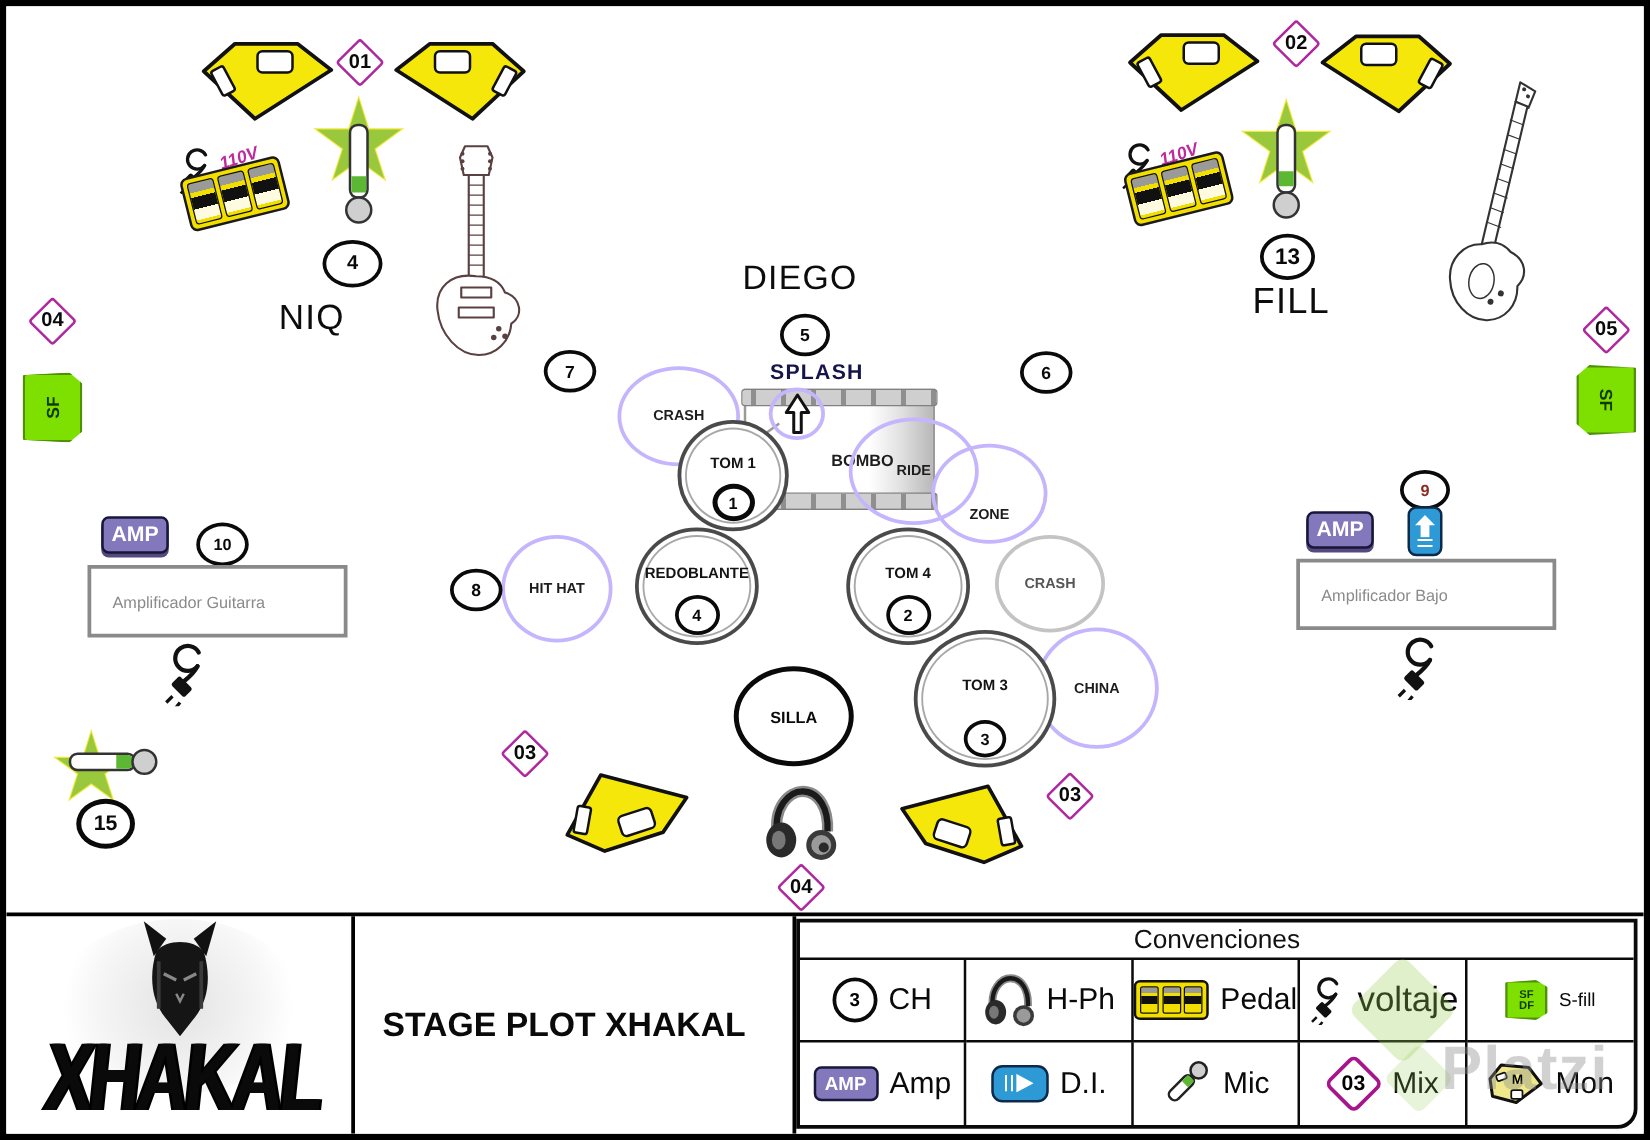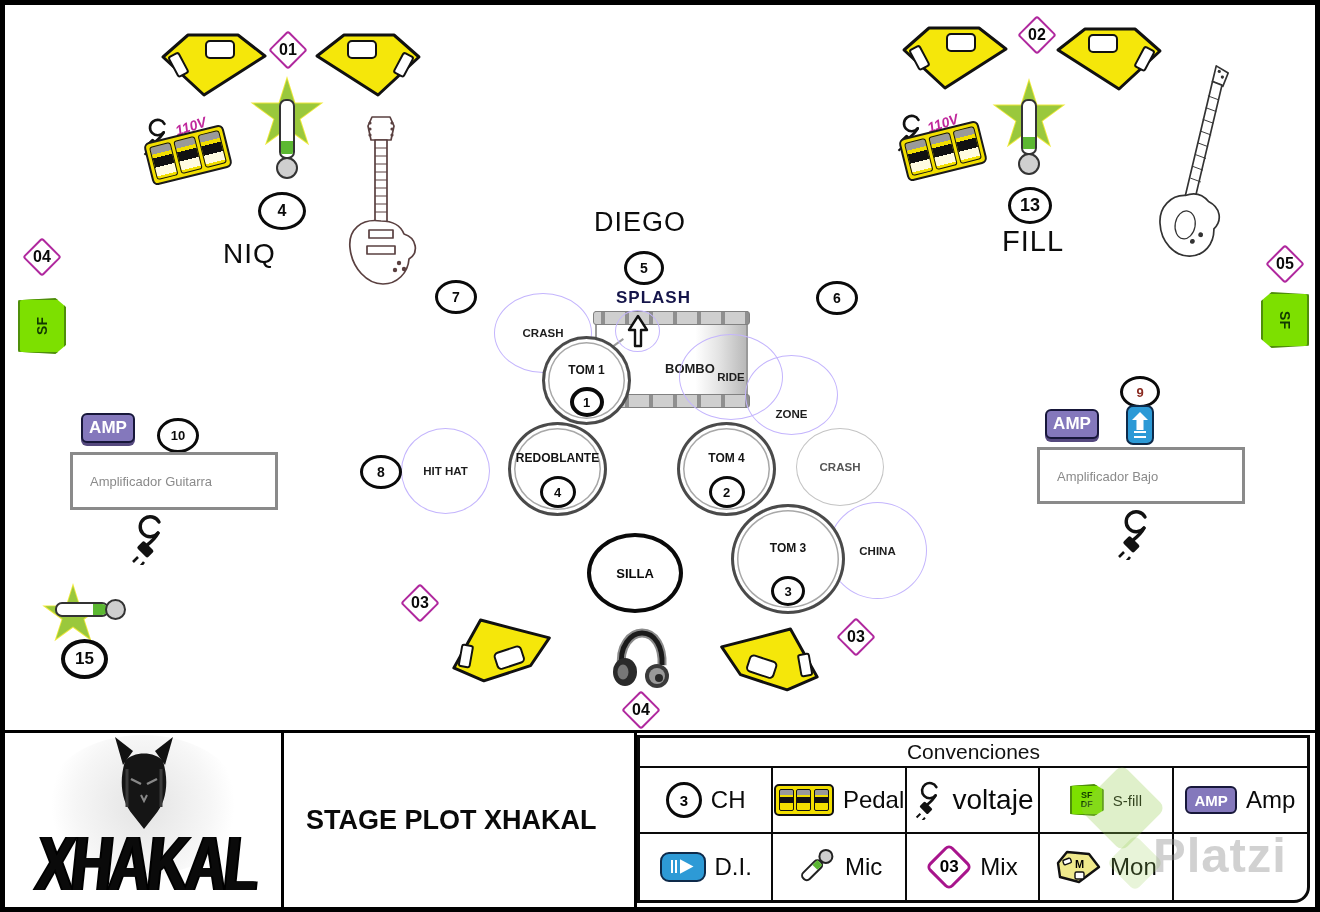--- a/index.html
+++ b/index.html
@@ -14,21 +14,21 @@
   
   .chn{position:absolute;display:flex;align-items:center;justify-content:center;background:#fff;
        border:3.5px solid #0a0a0a;border-radius:50%;font-weight:bold;font-size:14px;color:#0a0a0a;box-sizing:border-box;}
 
   
   .dia{position:absolute;width:38px;height:38px;display:flex;align-items:center;justify-content:center;}
   .dia .sq{position:absolute;inset:5px;transform:rotate(45deg);background:#fff;border:2.5px solid #b0289e;border-radius:3px;}
   .dia span{position:relative;font-weight:bold;font-size:16px;color:#0a0a0a;}
 
   
-  .cym{position:absolute;border:1px solid #c4b5fd;border-radius:50%;background:transparent;box-sizing:border-box;
+  .cym{position:absolute;border:3px solid #c4b5fd;border-radius:50%;background:transparent;box-sizing:border-box;
        display:flex;align-items:center;justify-content:center;font-weight:bold;font-size:11.5px;color:#1d1d1d;text-align:center;}
 
   
   .drum{position:absolute;border:3px solid #4a4a4a;border-radius:50%;background:#fff;box-sizing:border-box;
         box-shadow:inset 0 0 0 3px #fff, inset 0 0 0 4.5px #a8a8a8;
         display:flex;align-items:center;justify-content:center;font-weight:bold;font-size:12px;color:#141414;text-align:left;}
   .drum .dlabel{margin-top:-22px;}
   .drum .chn{bottom:5px;left:50%;transform:translateX(-50%);}
 
   .silla{position:absolute;border:4px solid #0a0a0a;border-radius:50%;background:#fff;box-sizing:border-box;
@@ -430,20 +430,31 @@
   </div>
   <div class="title-cell">STAGE PLOT XHAKAL</div>
   <div class="legend">
     <div class="lg-header">Convenciones</div>
     <div class="lg-grid">
       <div class="lg-cell">
         <div class="lg-chn">3</div>
         <span class="lg-label">CH</span>
       </div>
       <div class="lg-cell">
+        <svg width="42" height="46" viewBox="0 0 60 66">
+          <path d="M12 44 C8 20 22 8 32 8 C45 8 53 22 52 40" fill="none" stroke="#8a8a8a" stroke-width="9"></path>
+          <path d="M12 44 C8 20 22 8 32 8 C45 8 53 22 52 40" fill="none" stroke="#1a1a1a" stroke-width="5"></path>
+          <ellipse cx="15" cy="47" rx="12" ry="14" fill="#2a2a2a"></ellipse>
+          <ellipse cx="13" cy="47" rx="5.5" ry="7.5" fill="#777"></ellipse>
+          <circle cx="47" cy="51" r="12" fill="#3a3a3a"></circle>
+          <circle cx="47" cy="51" r="8" fill="#9a9a9a"></circle>
+        </svg>
+        <span class="lg-label">H-Ph</span>
+      </div>
+      <div class="lg-cell">
         <div class="lg-pedal">
               <i></i>
               <i></i>
               <i></i>
             </div>
         <span class="lg-label">Pedal</span>
       </div>
       <div class="lg-cell">
         <svg width="32" height="40" viewBox="0 0 42 52">
           <g fill="none" stroke="#111" stroke-width="3.4" stroke-linecap="round">

